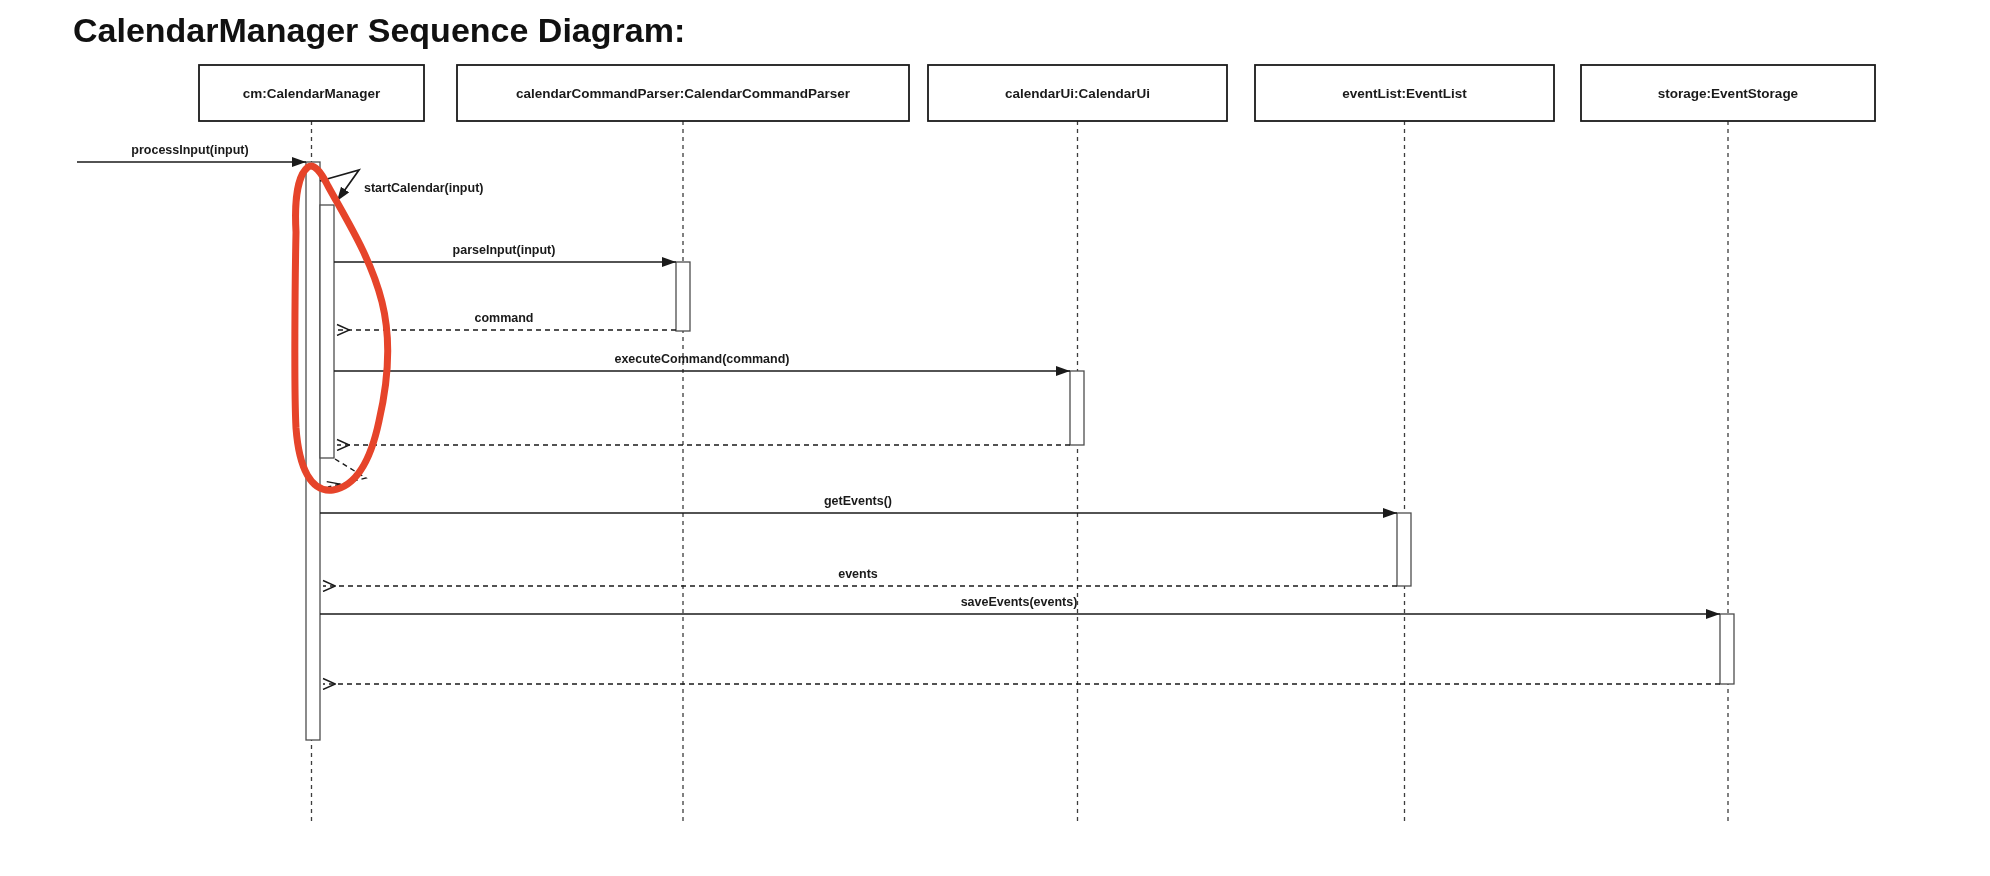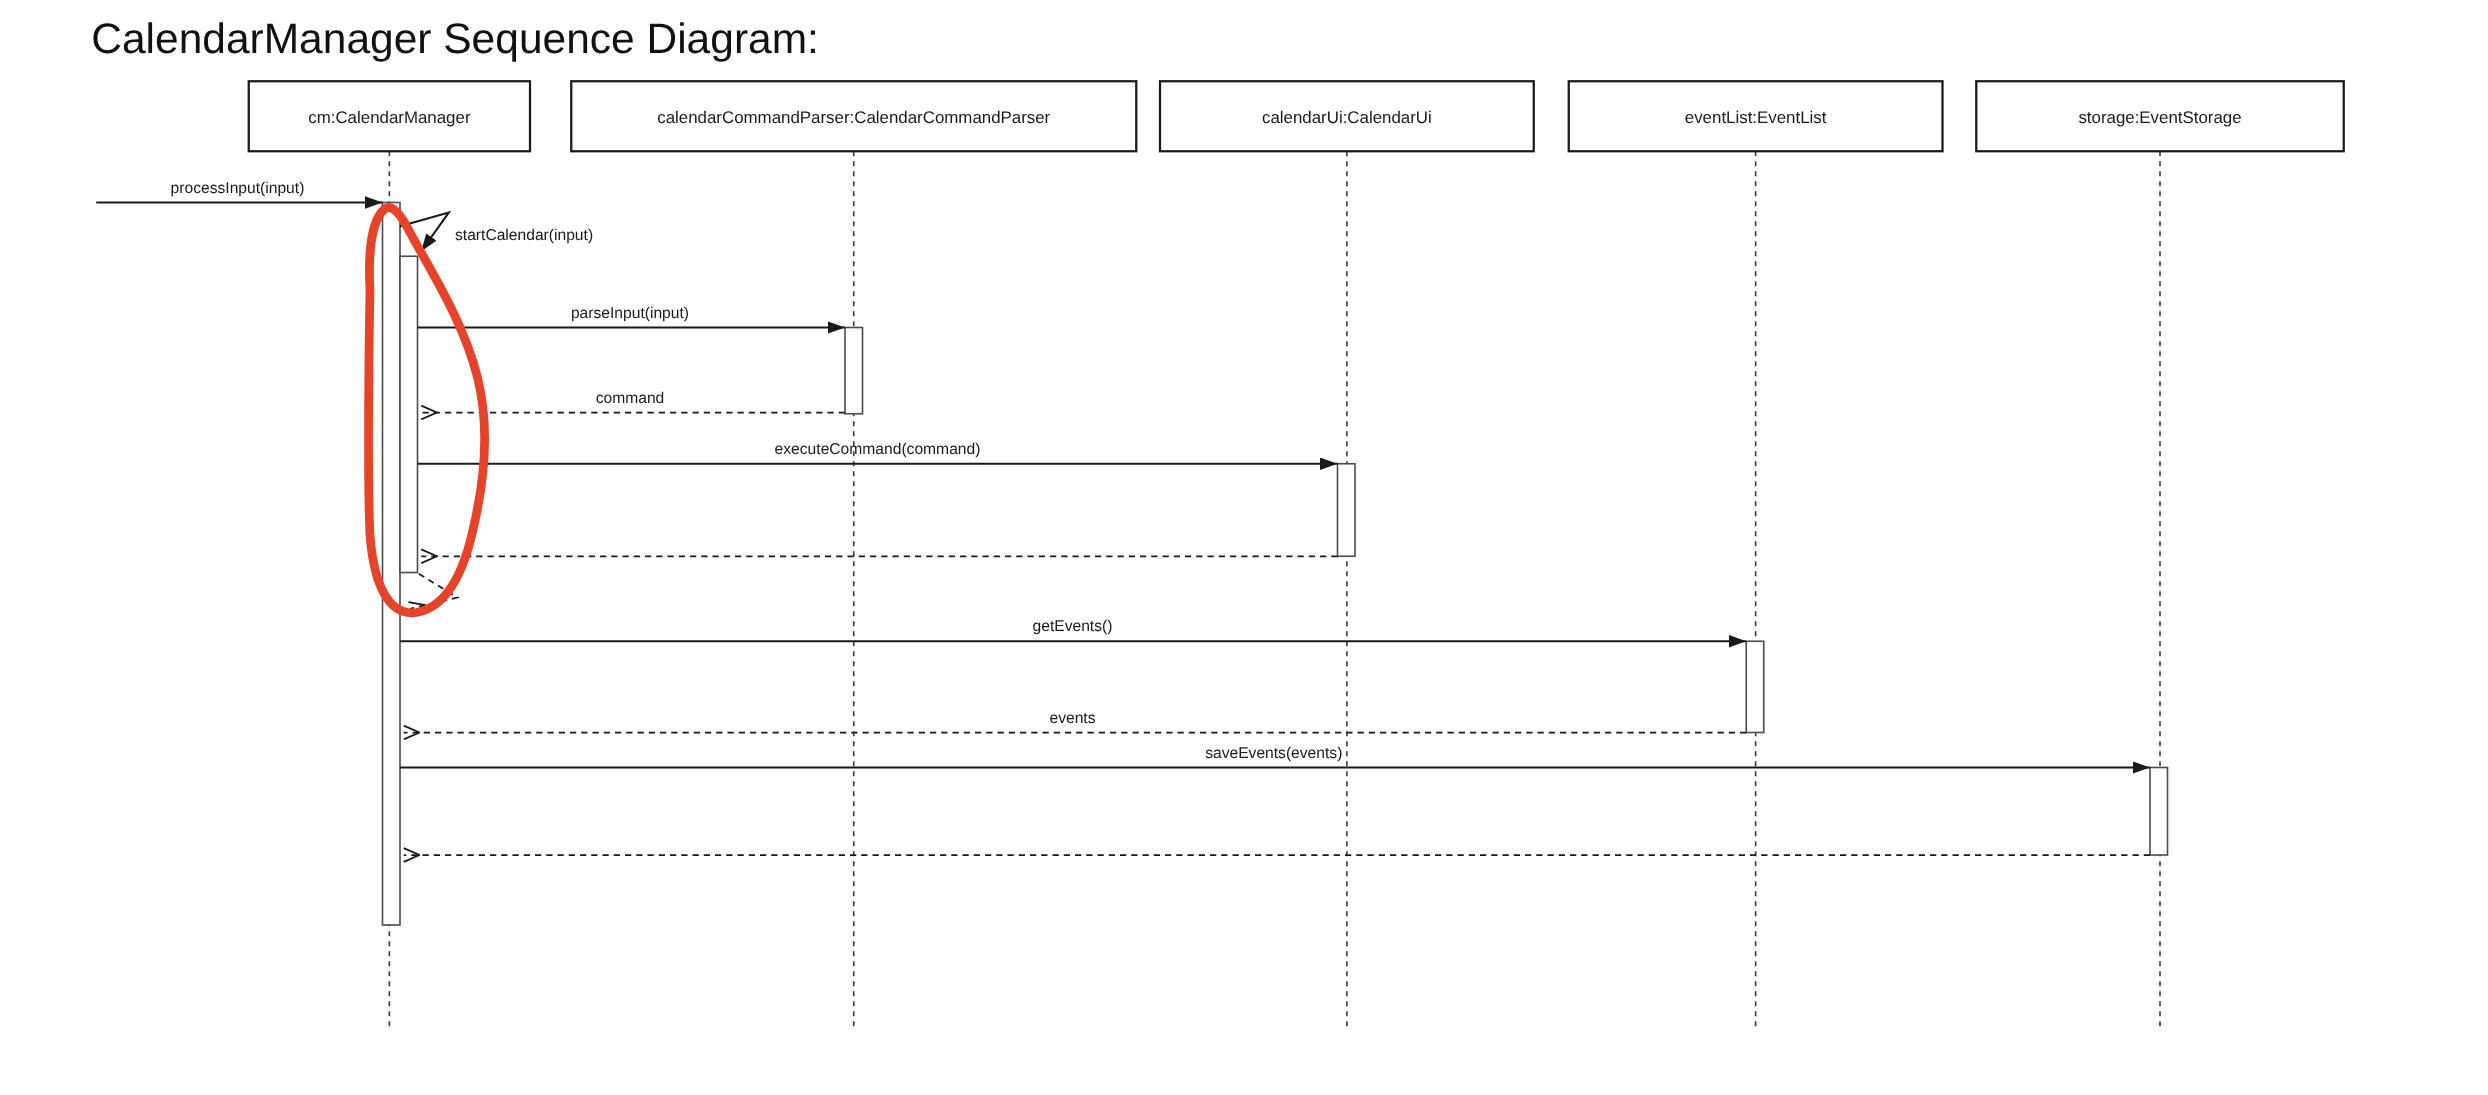--- a/index.html
+++ b/index.html
@@ -4,21 +4,21 @@
 <style>
   html, body {
     margin: 0;
     padding: 0;
     width: 1990px;
     height: 876px;
     background: #ffffff;
     overflow: hidden;
     font-family: "Liberation Sans", sans-serif;
   }
-  #stage { position: relative; width: 1666px; height: 876px; background: #ffffff; }
+  #stage { position: relative; width: 1666px; height: 876px; background: #ffffff; font-weight: bold; }
   svg { display: block; }
   .title-text {
     font-family: "Liberation Sans", sans-serif;
     font-size: 34px;
     fill: #111111;
   }
   .participant-label {
     font-family: "Liberation Sans", sans-serif;
     font-size: 13.5px;
     fill: #1a1a1a;

